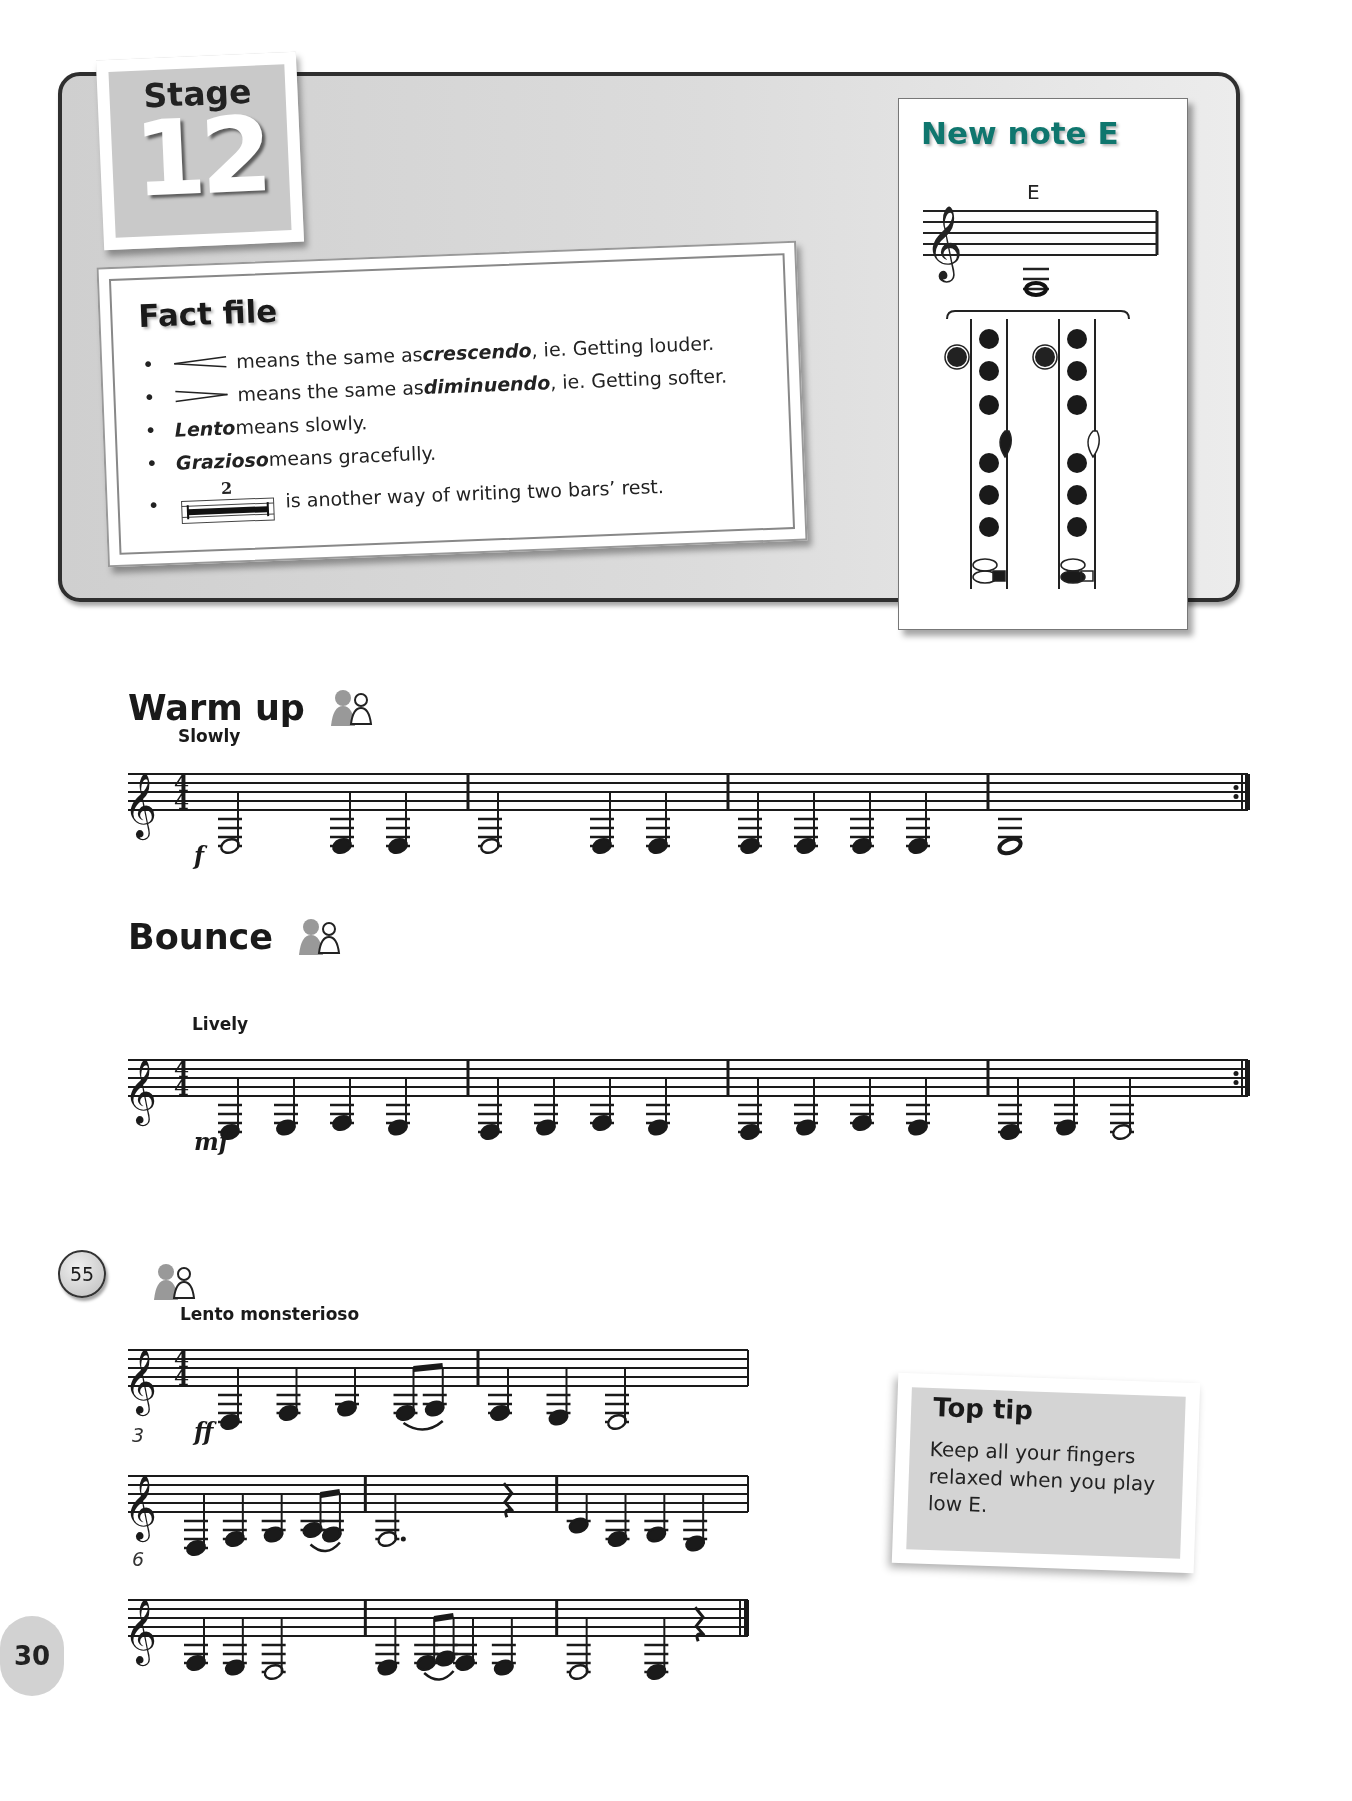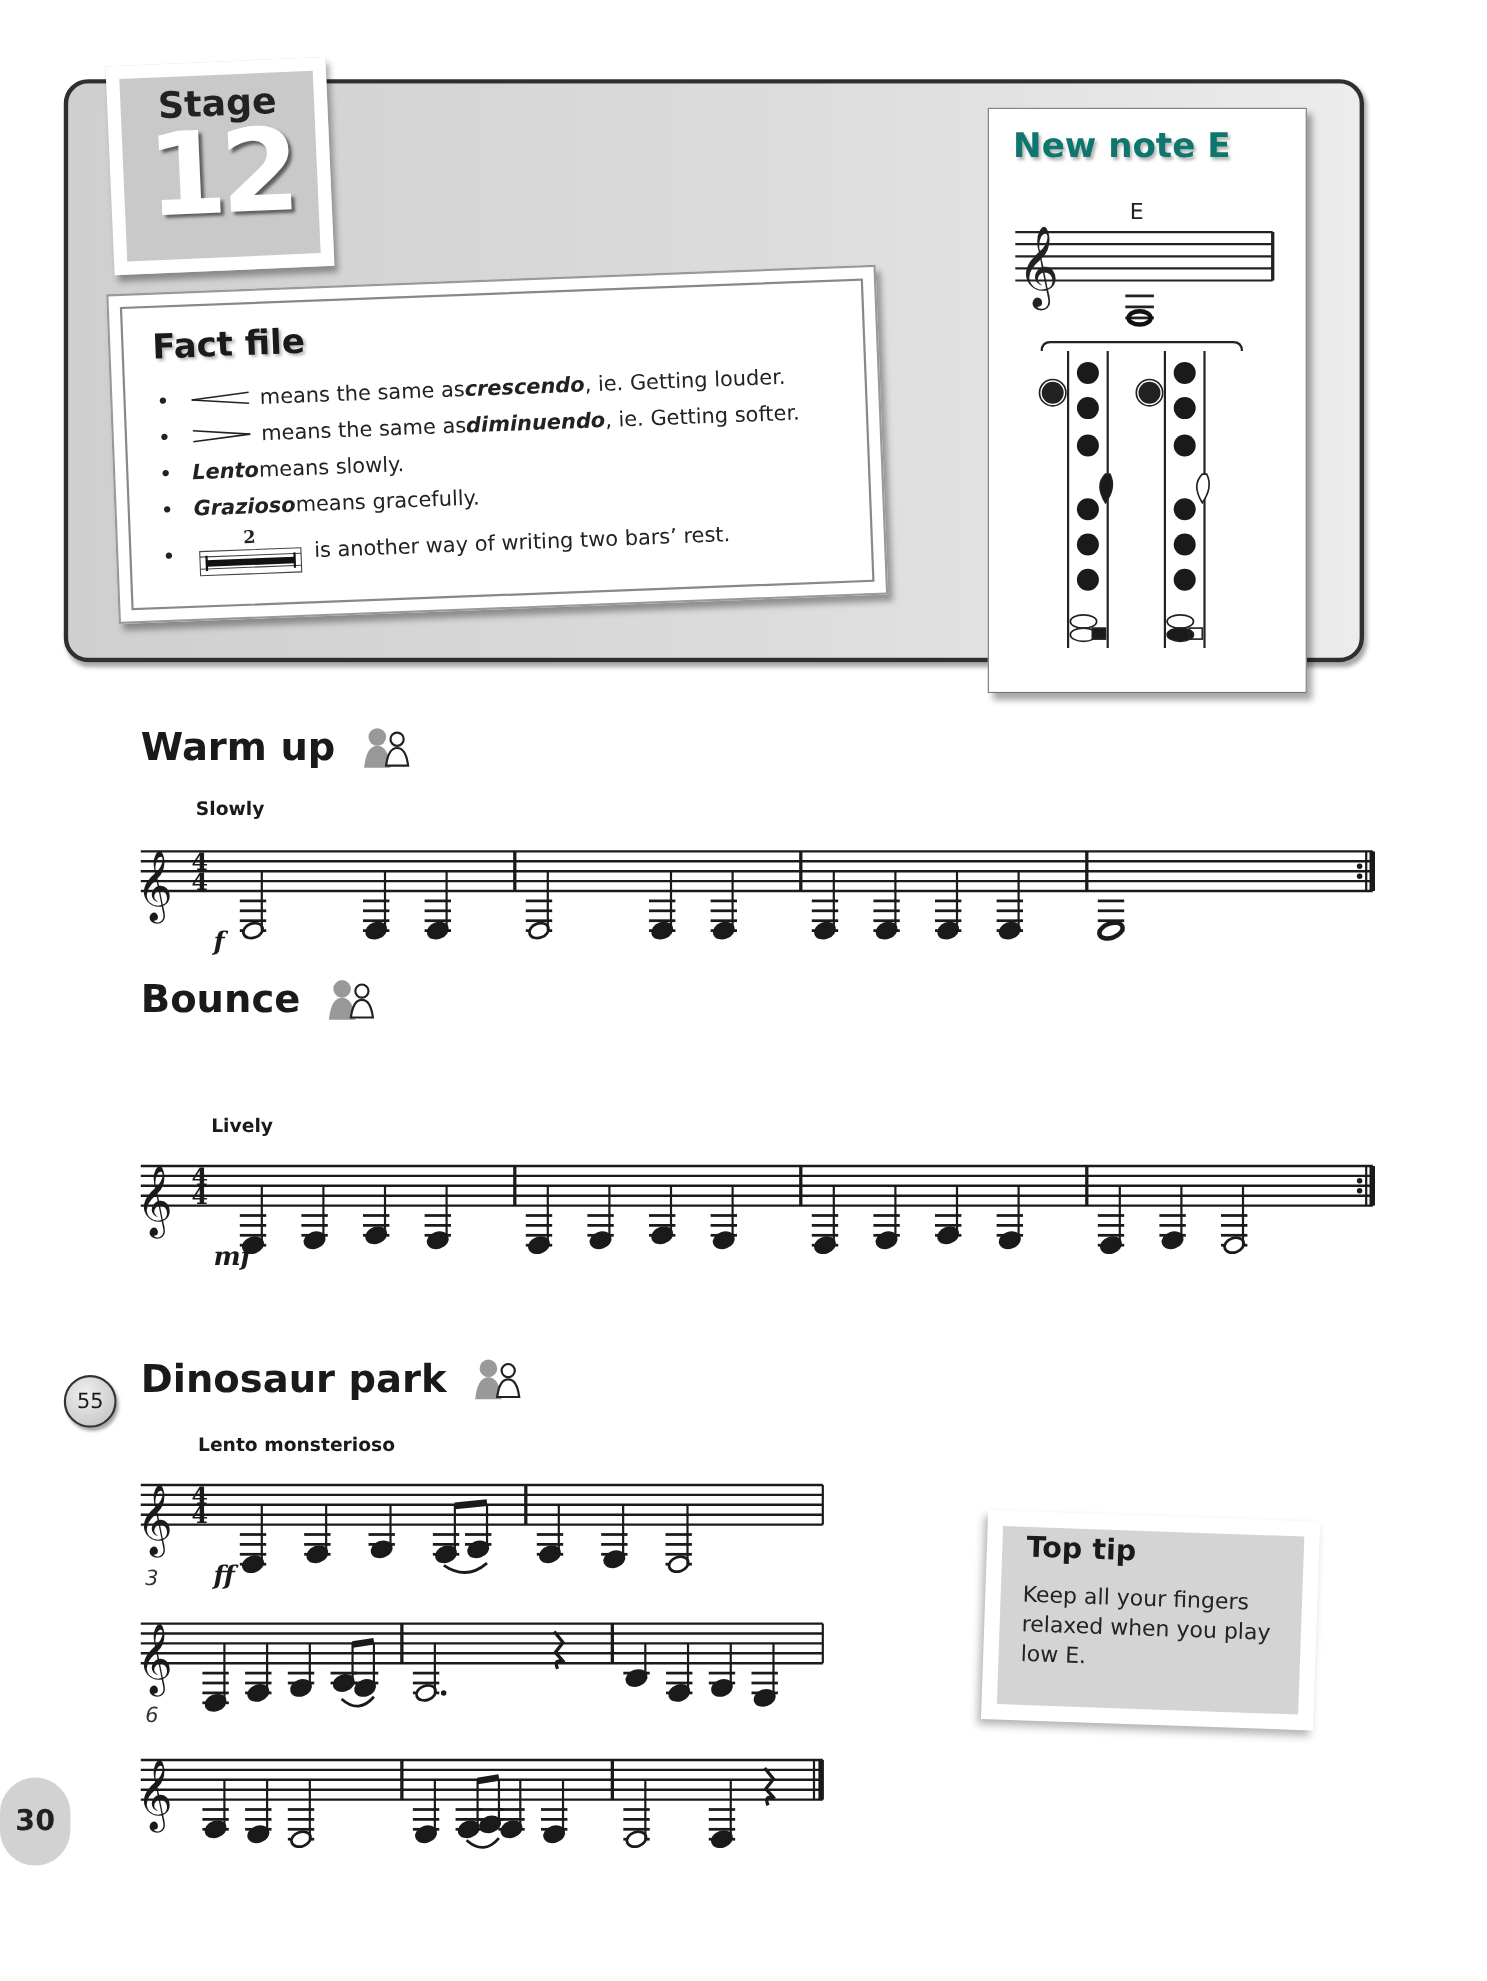--- a/index.html
+++ b/index.html
@@ -30,21 +30,21 @@
   .fact-list b { font-style: italic; }
   .hairpin { display: inline-block; width: 56px; height: 14px; margin-right: 8px; }
   .bars-rest { display: inline-block; width: 100px; height: 46px; margin-right: 8px; }
 
   .new-note { position: absolute; left: 898px; top: 98px; width: 288px; height: 530px; background: #ffffff;
     border: 1px solid #777; box-shadow: 5px 6px 6px rgba(0,0,0,0.35); }
   .new-note-title { position: absolute; left: 22px; top: 16px; font-weight: bold; font-size: 31px; color: #0f766e;
     text-shadow: 2px 2px 3px rgba(0,0,0,0.3); }
 
   
-  .piece-title { position: absolute; font-weight: bold; font-size: 35px; color: #1a1a1a; display: flex; align-items: center; }
+  .piece-title { position: absolute; font-weight: bold; font-size: 35px; color: #1a1a1a; display: flex; align-items: center; margin-top: 28px; }
   .duet-icon { display: inline-block; margin-left: 22px; width: 46px; height: 40px; }
   .tempo { position: absolute; font-weight: bold; font-size: 17px; color: #1a1a1a; }
   .staff-svg { position: absolute; overflow: visible; }
   .track-badge { position: absolute; left: 58px; top: 1250px; width: 44px; height: 44px; border-radius: 50%;
     border: 2px solid #333; background: radial-gradient(circle at 40% 35%, #f0f0f0, #bdbdbd);
     box-shadow: 2px 3px 3px rgba(0,0,0,0.35); font-size: 19px; text-align: center; line-height: 44px; }
   .measure-num { position: absolute; font-style: italic; font-size: 19px; color: #333; }
 
   .top-tip { position: absolute; left: 895px; top: 1378px; width: 302px; height: 190px; background: #ffffff;
     transform: rotate(2deg); box-shadow: -3px 5px 8px rgba(0,0,0,0.3); }
@@ -366,21 +366,20 @@
     <line x1="1002" y1="86" x2="1002" y2="32" stroke="#1a1a1a" stroke-width="2"></line>
     <circle cx="1108" cy="27.5" r="2.5" fill="#1a1a1a"></circle>
     <circle cx="1108" cy="36.5" r="2.5" fill="#1a1a1a"></circle>
     <line x1="1114" y1="14" x2="1114" y2="50" stroke="#1a1a1a" stroke-width="2"></line>
     <rect x="1117" y="14" width="5" height="36" fill="#1a1a1a"></rect>
     <text x="66" y="104" font-family="DejaVu Serif, serif" font-style="italic" font-weight="bold" font-size="23.400000000000002" fill="#1a1a1a">mf</text>
   </svg>
 
 <div class="track-badge">55</div>
 <div class="piece-title" style="left:128px;top:1234px">
-  <span>Dinosaur park</span>
   <svg class="duet-icon" viewBox="0 0 46 40">
     <circle cx="16" cy="10" r="8" fill="#999"></circle>
       <path d="M4 38 Q6 18 16 18 Q26 18 28 38 Z" fill="#999"></path>
     <circle cx="34" cy="12" r="6" fill="#fff" stroke="#222" stroke-width="2"></circle>
       <path d="M24 36 Q26 20 34 20 Q42 20 44 36 Z" fill="#fff" stroke="#222" stroke-width="2"></path>
   </svg>
 </div>
 <div class="tempo" style="left:180px;top:1304px">Lento monsterioso</div>
 <svg class="staff-svg" id="staff-dino-0" style="left:128px;top:1336px" width="630" height="120">
     <line x1="0" y1="14" x2="620" y2="14" stroke="#1a1a1a" stroke-width="2.2"></line>

